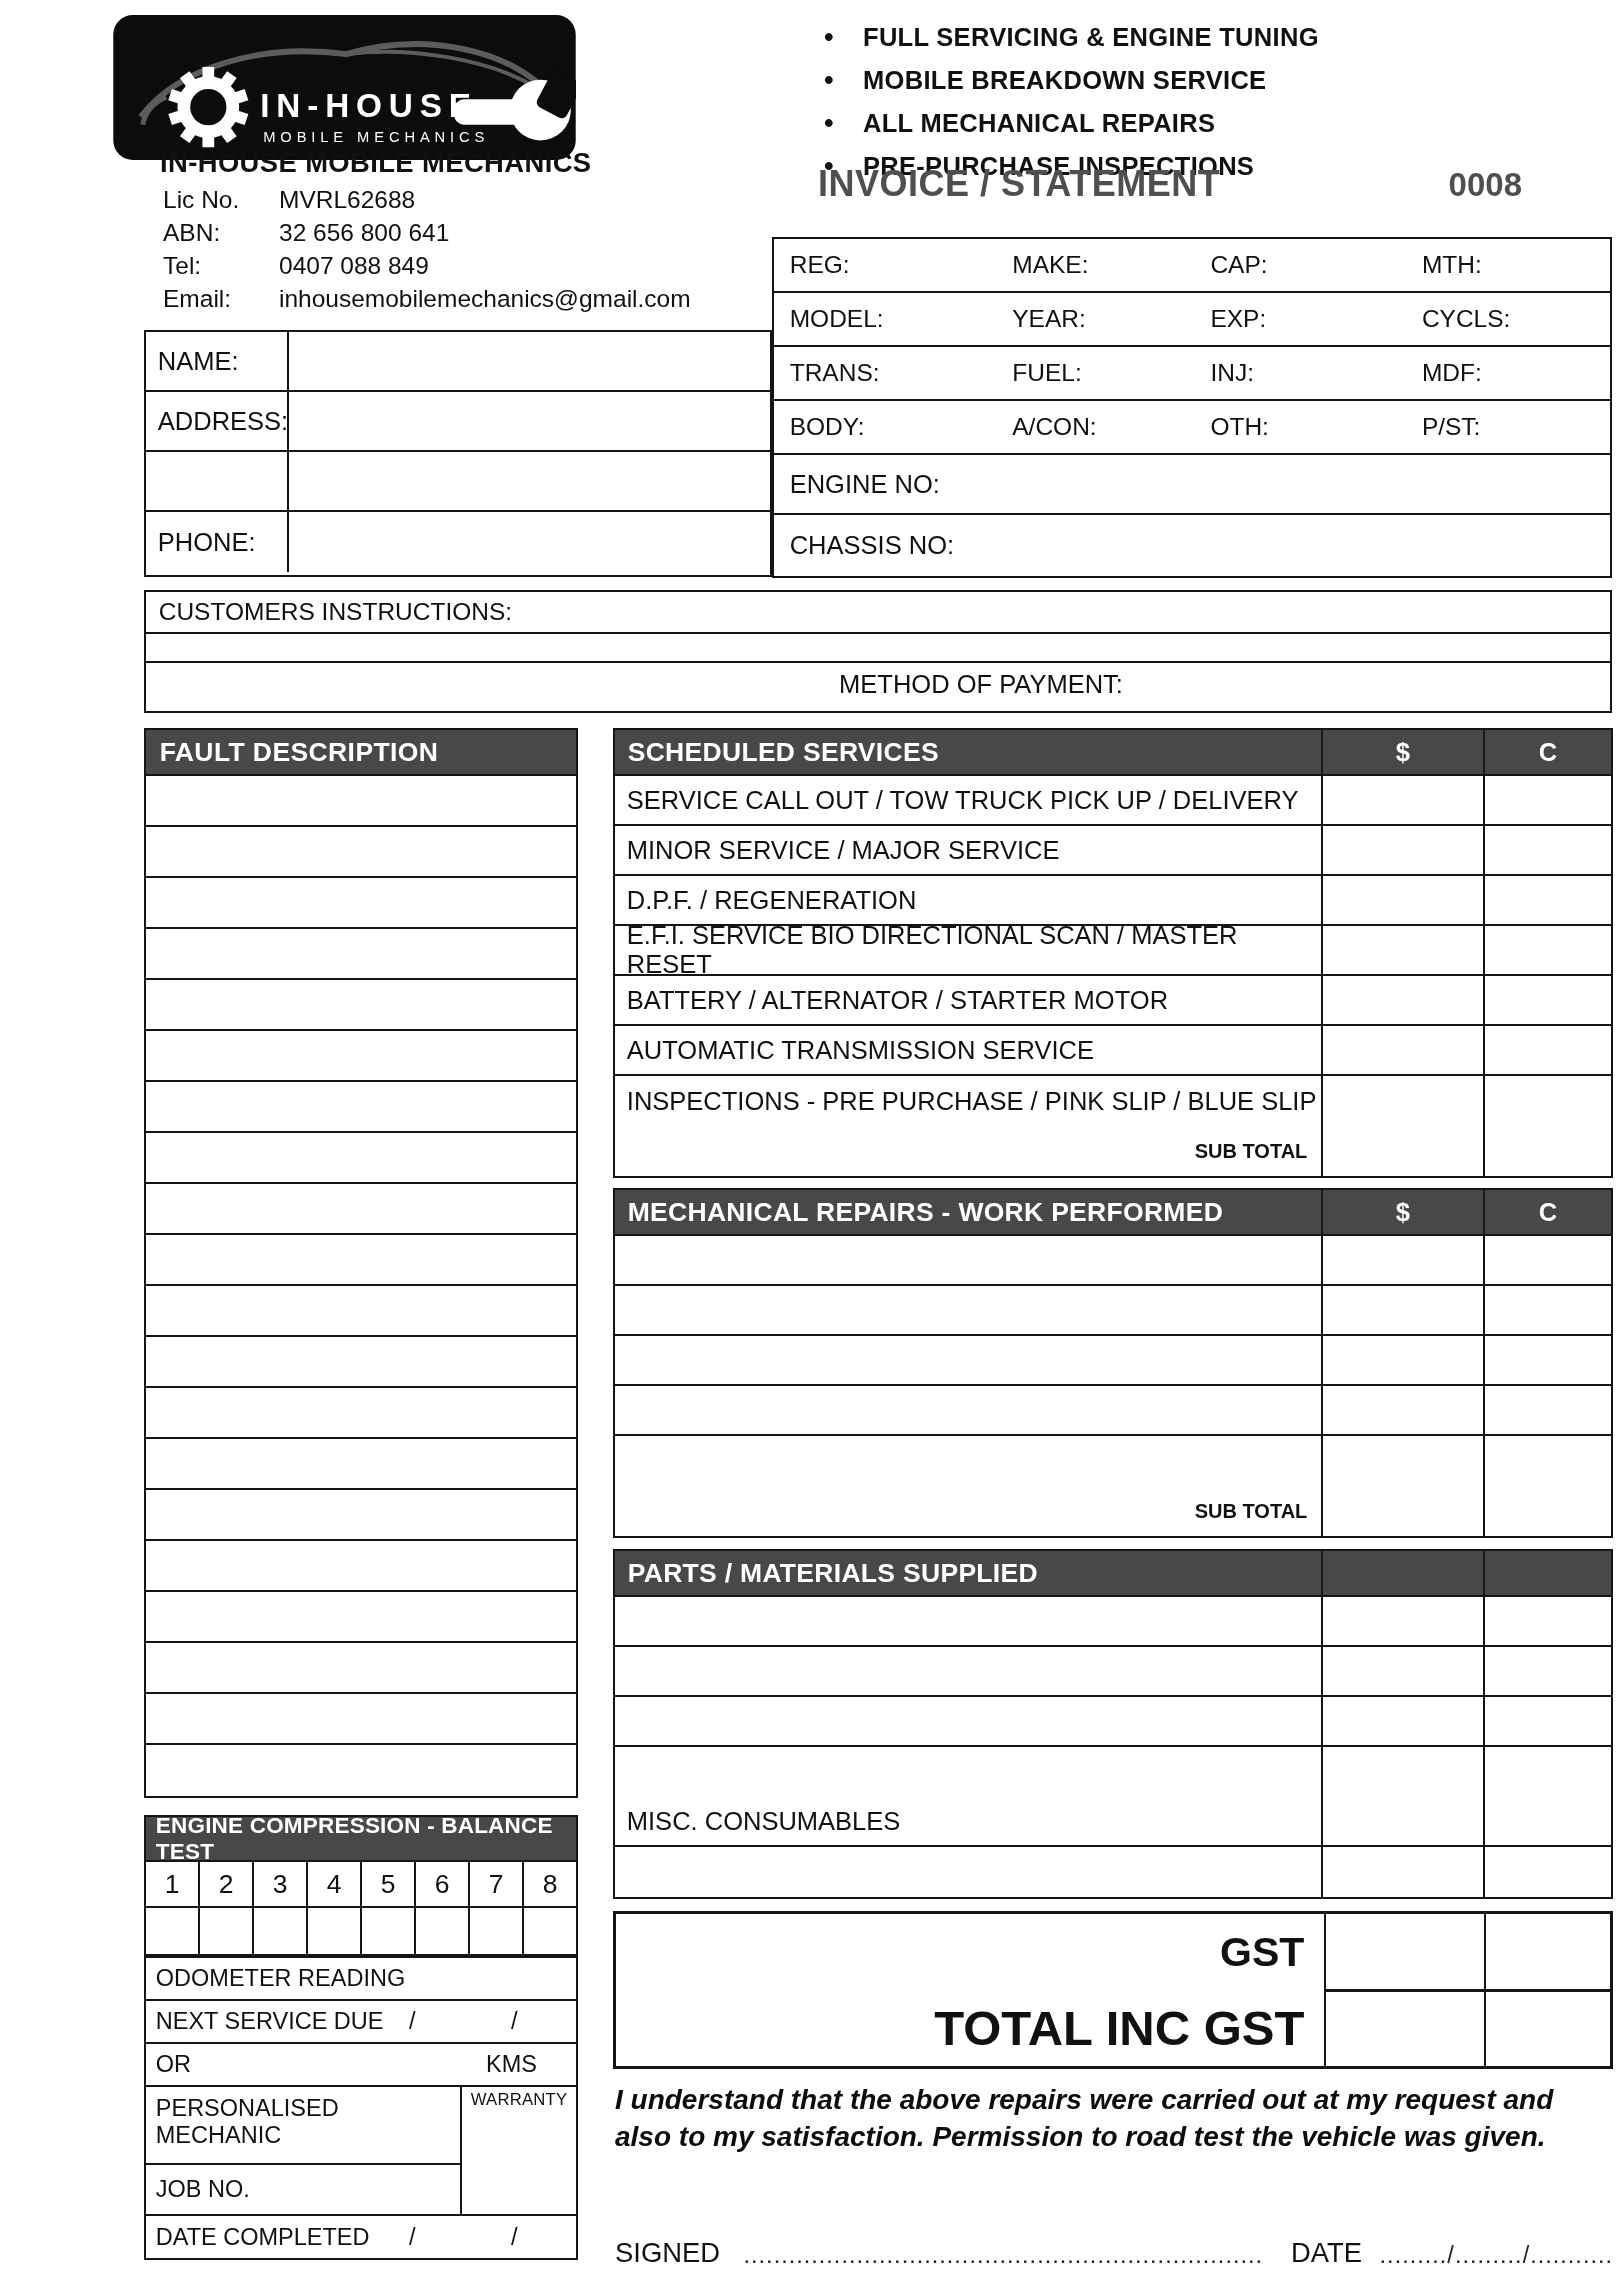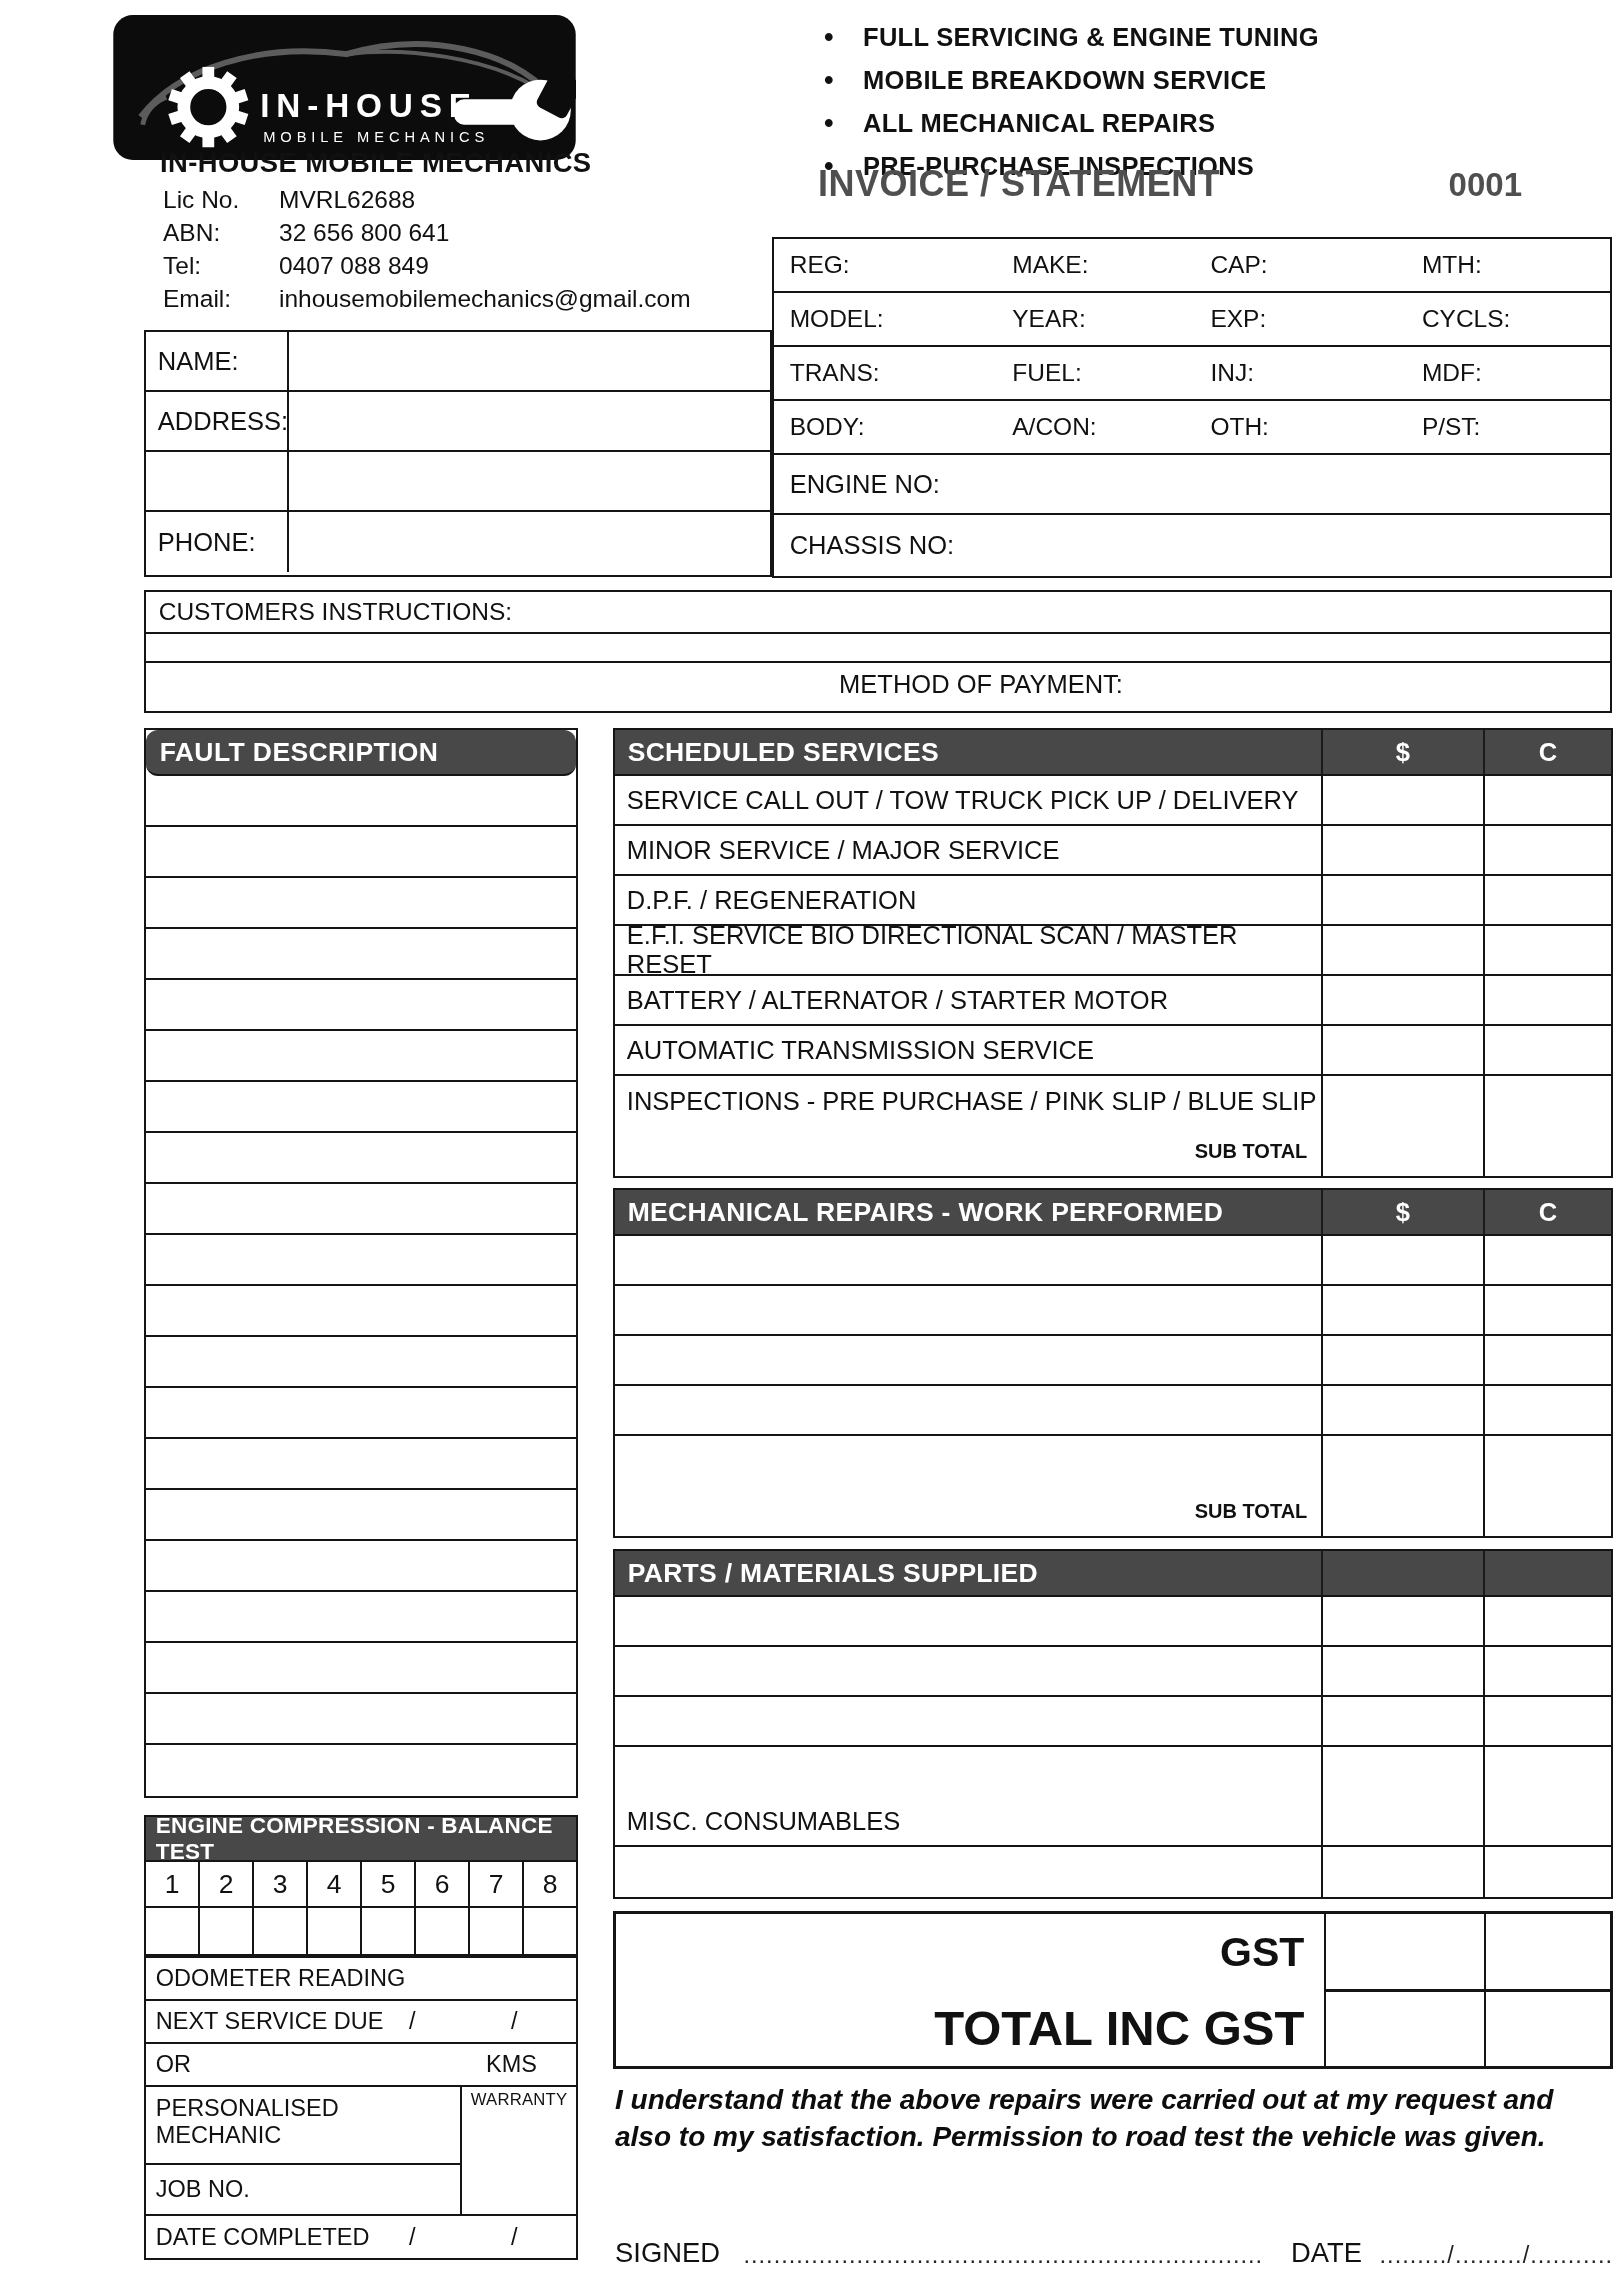--- a/index.html
+++ b/index.html
@@ -51,21 +51,21 @@
   .ins-label { height:42px; border-bottom:2px solid #151515; display:flex; align-items:center; padding-left:12.7px; font-size:24.5px; }
   .ins-blank { height:29px; border-bottom:2px solid #151515; }
   .ins-payment { height:43px; display:flex; align-items:center; justify-content:center; padding-left:206px; font-size:25.5px; }
 
   
   .dark { background:#484848; color:#fff; font-weight:bold; }
   .tbl { border:2.9px solid #151515; background:#fff; }
 
   
   .fault-table { position:absolute; left:144px; top:728px; width:434px; }
-  .fault-header { height:46px; display:flex; align-items:center; padding-left:13.7px; font-size:26.5px; letter-spacing:0.4px; border-bottom:2.9px solid #151515;border-radius:12px; }
+  .fault-header { height:46px; display:flex; align-items:center; padding-left:13.7px; font-size:26.5px; letter-spacing:0.4px; border-bottom:2.9px solid #151515; }
   .fault-row { height:51px; border-bottom:2px solid #151515; }
   .fault-row:last-child { border-bottom:none; }
 
   
   .rtable { position:absolute; left:613px; width:1000px; }
   .m-header { display:flex; height:46px; border-bottom:2.9px solid #151515; font-size:26.5px; letter-spacing:0.3px; }
   .m-header .h-desc { flex:1; display:flex; align-items:center; padding-left:12.7px; }
   .m-row { display:flex; height:50px; border-bottom:2px solid #151515; font-size:25.5px; }
   .m-row:last-child, .m-header.noline { border-bottom:none; }
   .m-desc { flex:1; display:flex; align-items:center; padding-left:11.8px; }
@@ -193,21 +193,21 @@
       </div>
 
       <div class="crow">
         <span class="clabel">Email:</span>
         <span class="cvalue">inhousemobilemechanics@gmail.com</span>
       </div>
     </div>
 
   <div class="invoice-head">
     <span class="invoice-title">INVOICE / STATEMENT</span>
-    <span class="invoice-number">0001</span>
+    <span class="invoice-number">0008</span>
   </div>
 
   <div class="customer-box">
 
       <div class="crow">
         <span class="clabel">NAME:</span>
         <span class="cvalue"></span>
       </div>
 
       <div class="crow">

